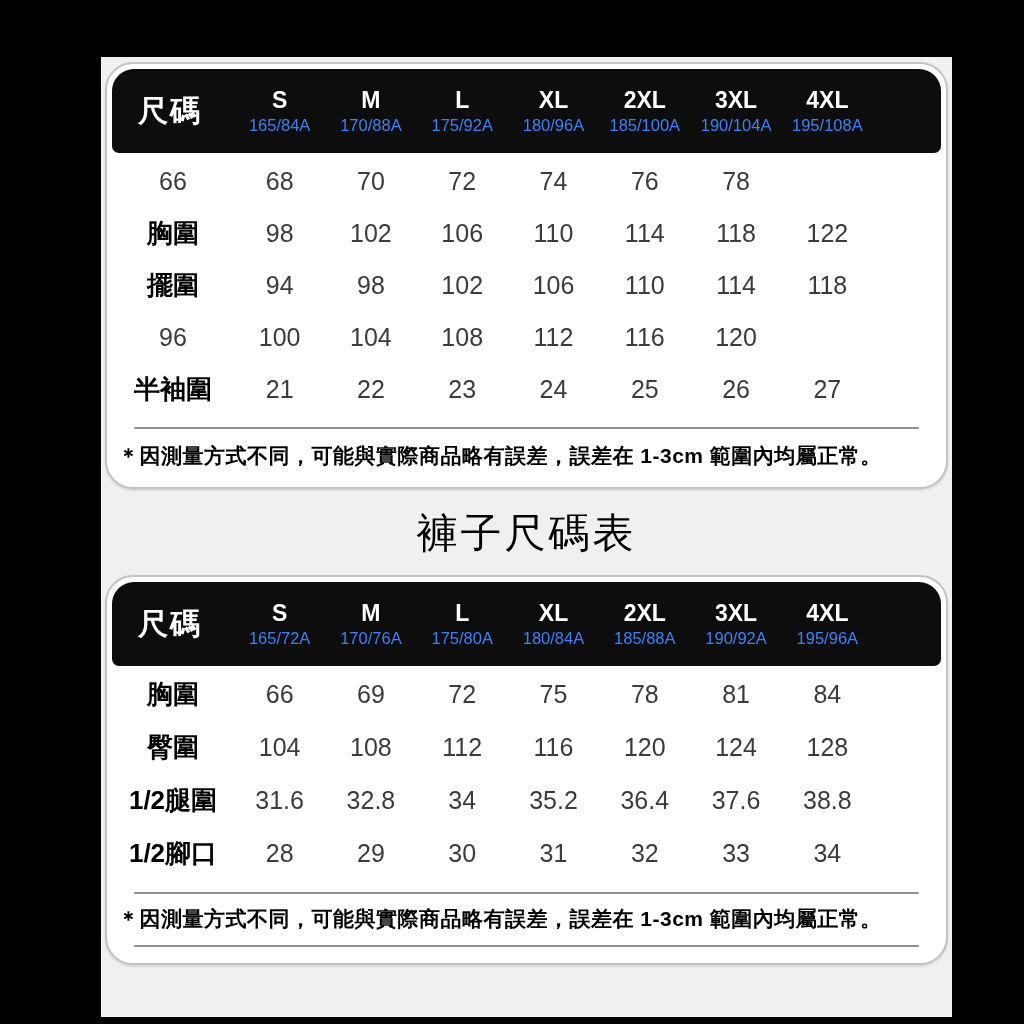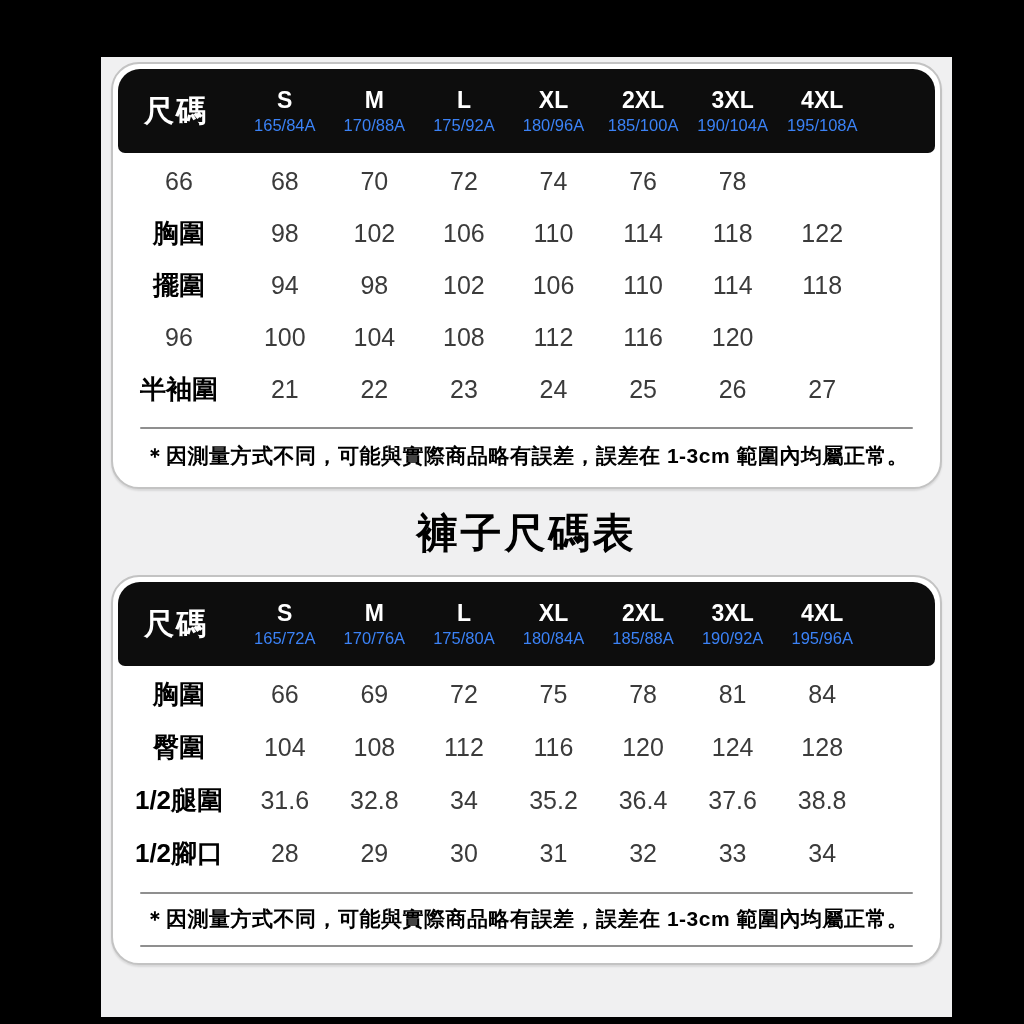--- a/index.html
+++ b/index.html
@@ -1,38 +1,38 @@
 <!DOCTYPE html>
 <html><head>
 <meta charset="utf-8">
 <style>
   html,body{margin:0;padding:0;background:#000;}
   .canvas{position:relative;width:1024px;height:1024px;background:#000;overflow:hidden;
           font-family:"Liberation Sans","DejaVu Sans",sans-serif;}
   .page{position:absolute;left:101px;top:57px;width:851px;height:960px;background:#f0f0f1;}
-  .card{background:#fff;border:2px solid #c3c3c3;border-radius:28px;margin:0 10px;
+  .card{background:#fff;border:2px solid #c3c3c3;border-radius:28px;margin:0 4px;
         padding:5px 5px 0 5px;box-shadow:0 2px 2px rgba(0,0,0,0.10);}
   .card1{margin-top:5px;}
   .thead{background:#0d0d0d;color:#fff;border-radius:22px 22px 7px 7px;height:84px;align-items:center;}
   .grid{display:grid;grid-template-columns:122px repeat(7,1fr);padding-right:68px;}
   .corner{font-size:30px;font-weight:bold;padding-left:26px;letter-spacing:2px;}
   .hcol{text-align:center;line-height:1.15;}
   .hsize{font-size:23px;font-weight:bold;}
   .hspec{font-size:16.5px;font-weight:400;color:#3b82f6;margin-top:3px;}
   .tbody{padding-top:2px;}
   .trow{height:52px;align-items:center;}
   .card2 .trow{height:53px;}
   .rlabel{font-size:26px;font-weight:bold;color:#000;text-align:center;}
   .val{font-size:25px;color:#3b3b3b;text-align:center;}
   .divider{height:2px;background:#8f8f8f;margin:12px 22px 0 22px;border-radius:1px;}
-  .note{font-size:21px;font-weight:bold;color:#000;text-align:center;margin:0;padding:13px 6px 17px 6px;
+  .note{font-size:21px;font-weight:bold;color:#000;text-align:left;margin:0;padding:13px 6px 17px 6px;
         letter-spacing:0.5px;}
   .card2 .note{padding:11px 6px 12px 6px;}
   .bottom-pad{height:16px;}
-  .pants-title{font-size:41px;font-weight:bold;color:#000;text-align:center;margin:0;padding:17px 0 14px 0;
+  .pants-title{font-size:41px;font-weight:normal;color:#000;text-align:center;margin:0;padding:17px 0 14px 0;
                letter-spacing:3px;}
 </style>
 </head>
 <body>
 
 <div class="canvas">
   <div class="page">
 
     <section class="card card1">
       <header class="thead grid">

